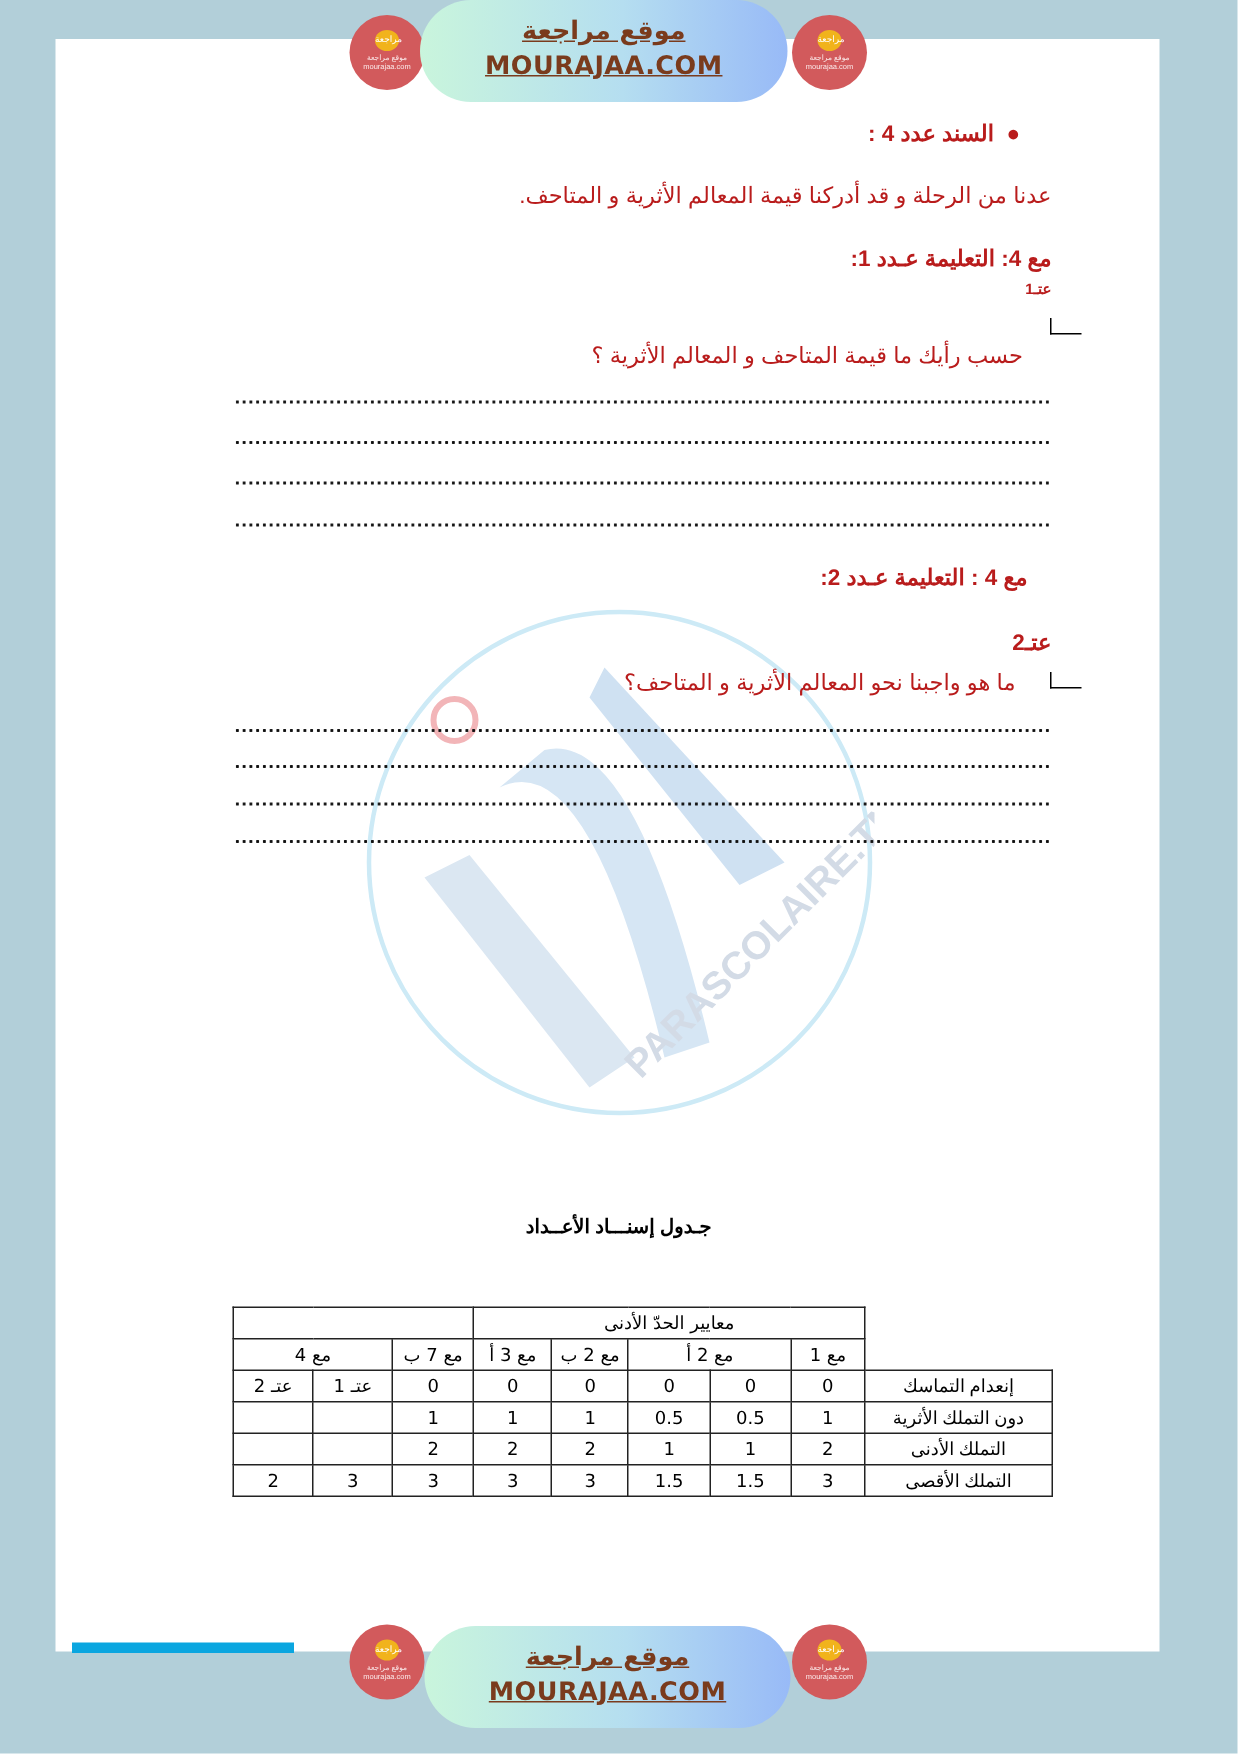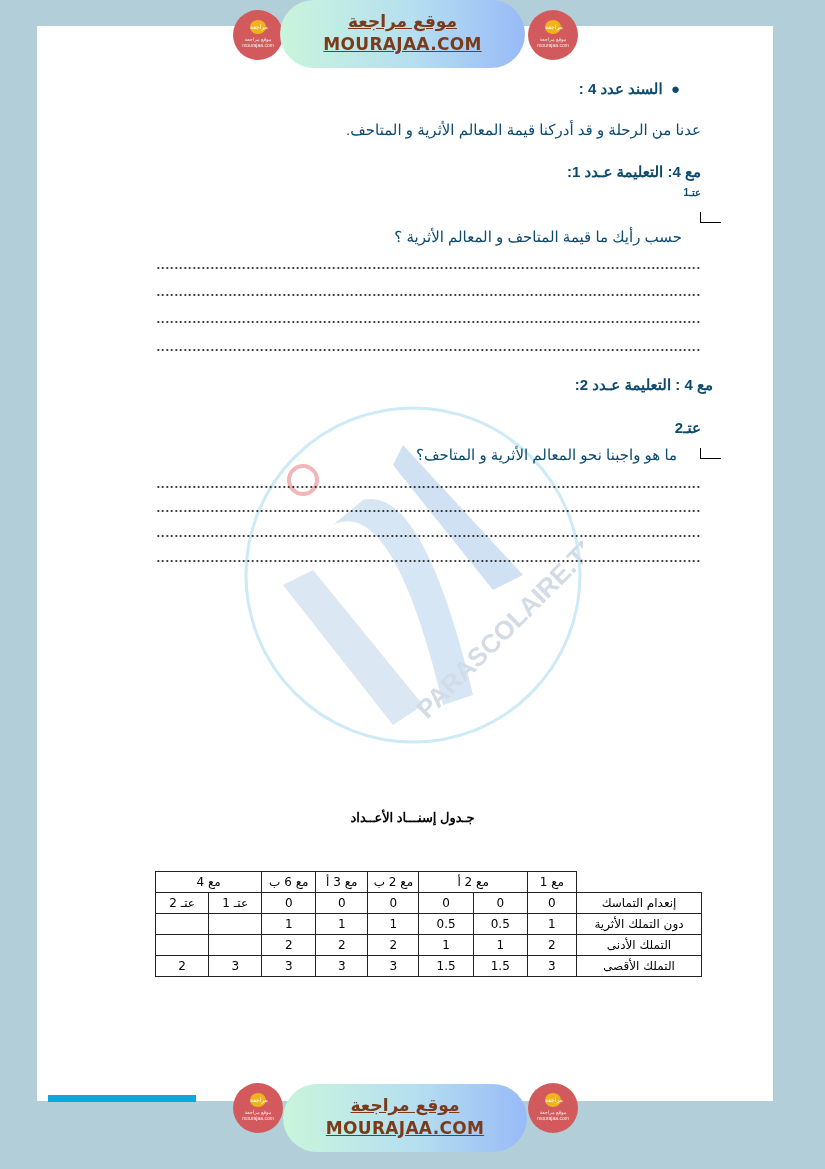--- a/index.html
+++ b/index.html
@@ -22,41 +22,41 @@
   .banner .en { font-family:"DejaVu Sans", sans-serif; font-size:17px; text-decoration:underline; letter-spacing:0.3px; line-height:24px; }
   .badge {
     position:absolute; width:50px; height:50px; border-radius:50%;
     background:#d25a5c; text-align:center; color:#fff;
   }
   .badge .book {
     width:16px; height:14px; border-radius:50%; background:#f1b31c;
     margin:10px auto 2px auto; font-size:6px; color:#fff; line-height:14px;
   }
   .badge .tiny { font-size:5px; line-height:6px; color:#fbe9e9; }
-  .rtl { direction:rtl; text-align:right; position:absolute; color:#0c4a6e; }
+  .rtl { direction:rtl; text-align:right; position:absolute; color:#b91c1c; }
   .bold { font-weight:bold; }
   .u { }
   .dots {
     position:absolute; left:156px; width:544px; height:2px;
     background-image:radial-gradient(circle,#111 0.9px,transparent 1.1px);
     background-size:4.5px 2px; background-repeat:repeat-x;
   }
   .qbox {
     position:absolute; width:20px; height:10px;
     border-left:1px solid #000; border-bottom:1px solid #000;
   }
   .watermark { position:absolute; left:243px; top:405px; width:340px; height:340px; pointer-events:none; }
   table.grades {
     position:absolute; left:155px; top:871px; width:547px;
     border-collapse:collapse; direction:rtl;
     font-family:"DejaVu Sans", sans-serif; font-size:12px; color:#000;
   }
   table.grades td { border:1px solid #222; height:20px; text-align:center; padding:0; }
   table.grades td.nb { border:none; }
-  table.grades td.crit { text-align:center; font-size:12px; }
+  table.grades td.crit { text-align:center; font-size:12px;font-family:Liberation Serif, serif; }
   .table-title {
     position:absolute; left:0; width:825px; top:810px; text-align:center;
     font-weight:bold; font-size:13px; direction:rtl;
   }
   .strip { position:absolute; left:48px; top:1095px; width:148px; height:7px; background:#0aa6e0; }
 </style>
 </head>
 <body>
 
 <div class="page"></div>
@@ -95,21 +95,21 @@
   <span class="u">التعليمة عـدد 1:</span>
 </div>
 <div class="rtl bold" style="right:124px;top:187px;font-size:10px;">عتـ1</div>
 <div class="qbox" style="left:700px;top:212px;"></div>
 <div class="rtl" style="right:143px;top:228px;font-size:15px;">حسب رأيك ما قيمة المتاحف و المعالم الأثرية ؟</div>
 <div class="dots" style="top:267px;"></div>
 <div class="dots" style="top:294px;"></div>
 <div class="dots" style="top:321px;"></div>
 <div class="dots" style="top:349px;"></div>
 
-<div class="rtl bold" style="right:112px;top:376px;font-size:15px;">
+<div class="rtl bold" style="right:140px;top:376px;font-size:15px;">
   <span>مع 4 :</span>
   <span class="u">التعليمة عـدد 2:</span>
 </div>
 <div class="rtl bold" style="right:124px;top:401px;font-size:15px;margin-top:18px;">عتـ2</div>
 <div class="qbox" style="left:700px;top:448px;"></div>
 <div class="rtl" style="right:148px;top:446px;font-size:15px;">ما هو واجبنا نحو المعالم الأثرية و المتاحف؟</div>
 <div class="dots" style="top:486px;"></div>
 <div class="dots" style="top:510px;"></div>
 <div class="dots" style="top:535px;"></div>
 <div class="dots" style="top:560px;"></div>
@@ -121,27 +121,32 @@
       <col style="width:50px">
       <col style="width:55px">
       <col style="width:55px">
       <col style="width:52px">
       <col style="width:53px">
       <col style="width:55px">
       <col style="width:54px">
       <col style="width:54px">
   </colgroup>
   <tbody>
+      <tr>
+    <td class="nb"></td>
+    <td colspan="5">معايير الحدّ الأدنى</td>
+    <td colspan="3"></td>
+  </tr>
   <tr>
     <td class="nb"></td>
     <td>مع 1</td>
     <td colspan="2">مع 2 أ</td>
     <td>مع 2 ب</td>
     <td>مع 3 أ</td>
-    <td>مع 6 ب</td>
+    <td>مع 7 ب</td>
     <td colspan="2">مع 4</td>
   </tr>
   <tr>
     <td class="crit">إنعدام التماسك</td>
     <td>0</td>
     <td>0</td>
     <td>0</td>
     <td>0</td>
     <td>0</td>
     <td>0</td>

